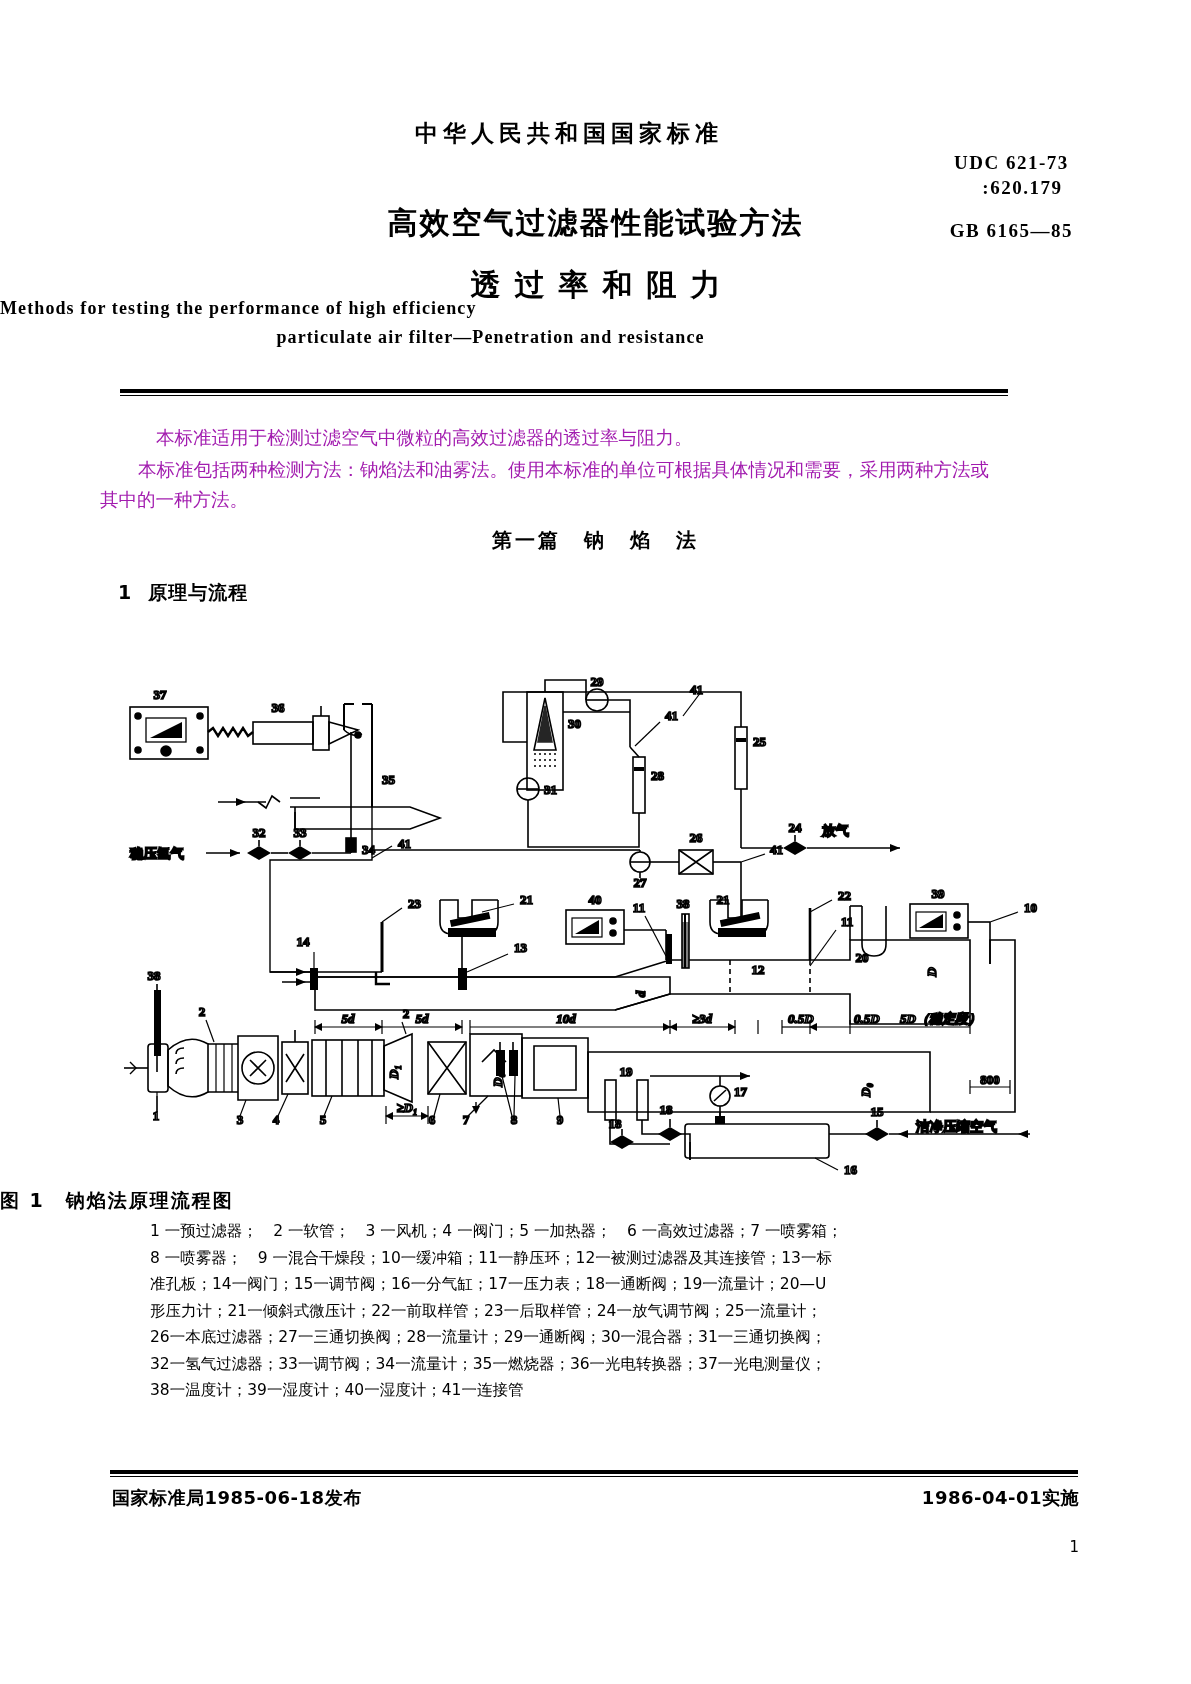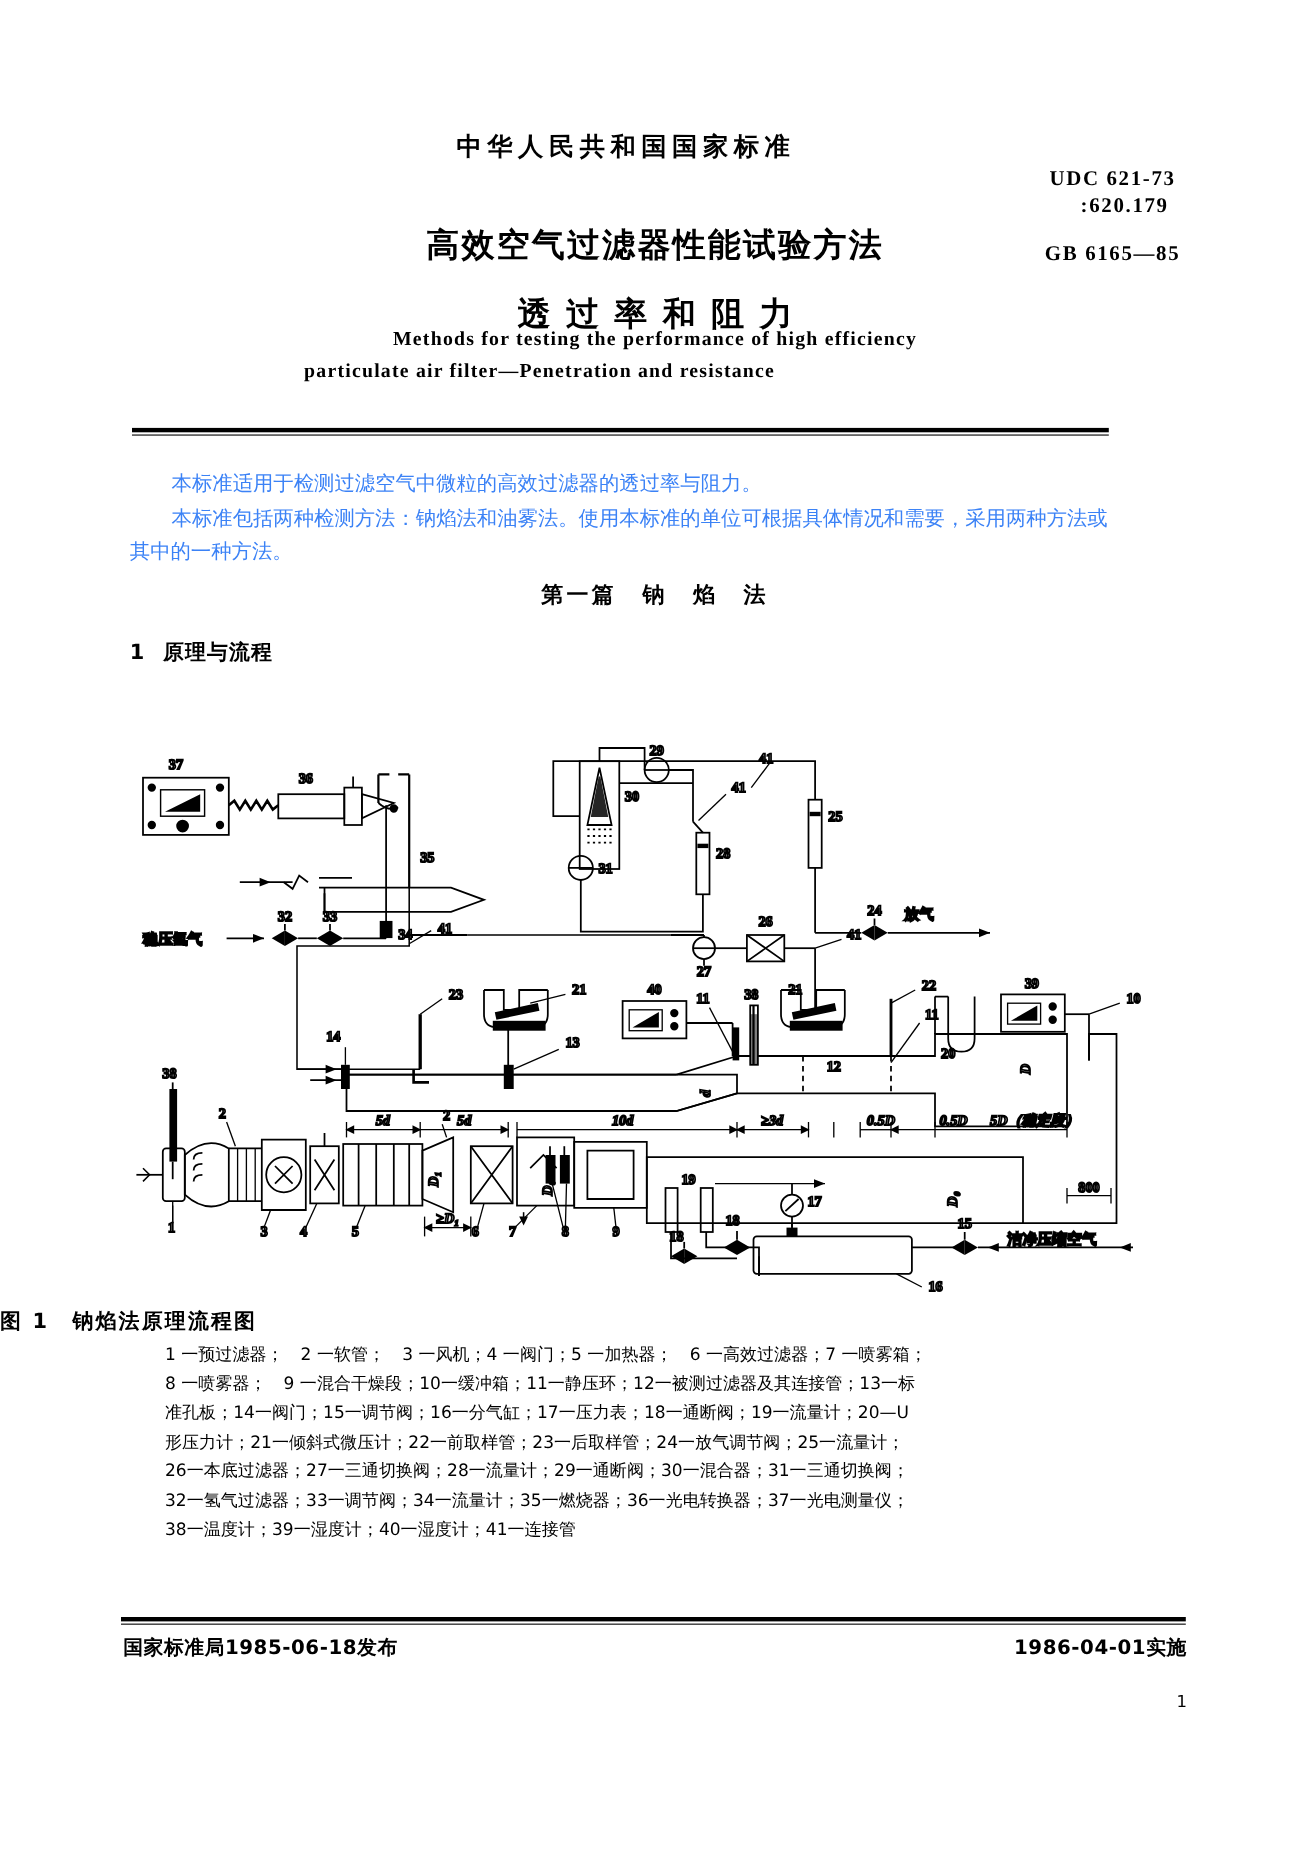--- a/index.html
+++ b/index.html
@@ -31,38 +31,38 @@
     font-size:30px;font-weight:700;letter-spacing:2px;
   }
   .title-cn2{
     position:absolute;left:0;top:247px;width:1191px;text-align:center;
     font-family:"DejaVu Sans","Liberation Sans",sans-serif;
     font-size:30px;font-weight:700;letter-spacing:14px;
     text-indent:14px;
     margin-top:18px;
   }
   .title-en1{
-    position:absolute;left:0;top:298px;width:1191px;text-align:center;
+    position:absolute;left:0;top:298px;width:1191px;text-align:left;
     font-weight:700;font-size:18px;letter-spacing:1.1px;
   }
   .title-en2{
     position:absolute;left:0;top:327px;width:981px;text-align:center;
     font-weight:700;font-size:18px;letter-spacing:1.1px;
   }
 
   .rule-top{position:absolute;left:120px;top:389px;width:888px;border-top:4px solid #000;}
   .rule-top2{position:absolute;left:120px;top:395px;width:888px;border-top:1px solid #000;}
 
   
   .para{
-    position:absolute;font-family:Liberation Serif, serif;
-    font-size:18.5px;line-height:30px;color:#3b82f6;
+    position:absolute;font-family:Liberation Mono, monospace;
+    font-size:18.5px;line-height:30px;color:#a21caf;
   }
   #p1{left:118px;top:425px;width:890px;text-indent:38px;}
-  #p2{left:118px;top:457px;width:890px;text-indent:38px;}
+  #p2{left:100px;top:457px;width:890px;text-indent:38px;}
 
   .part-head{
     position:absolute;left:0;top:527px;width:1191px;text-align:center;
     font-family:"DejaVu Sans","Liberation Sans",sans-serif;
     font-size:20px;font-weight:700;letter-spacing:3px;
   }
   .sec-head{
     position:absolute;left:118px;top:580px;
     font-family:"DejaVu Sans","Liberation Sans",sans-serif;
     font-size:19px;font-weight:700;letter-spacing:1px;

